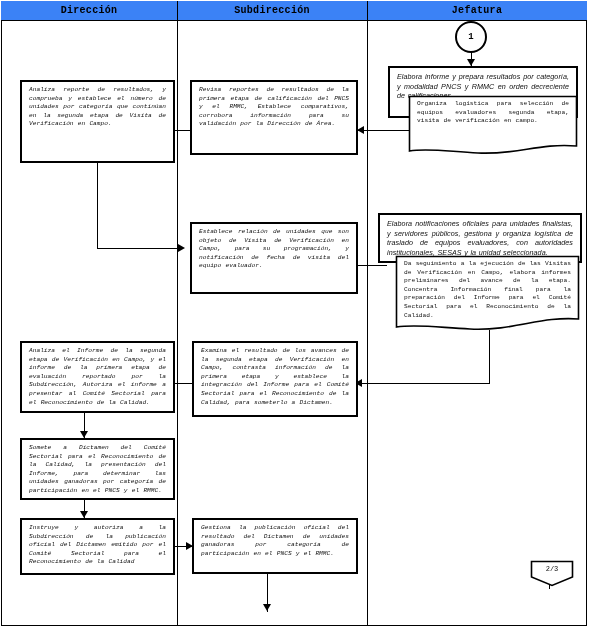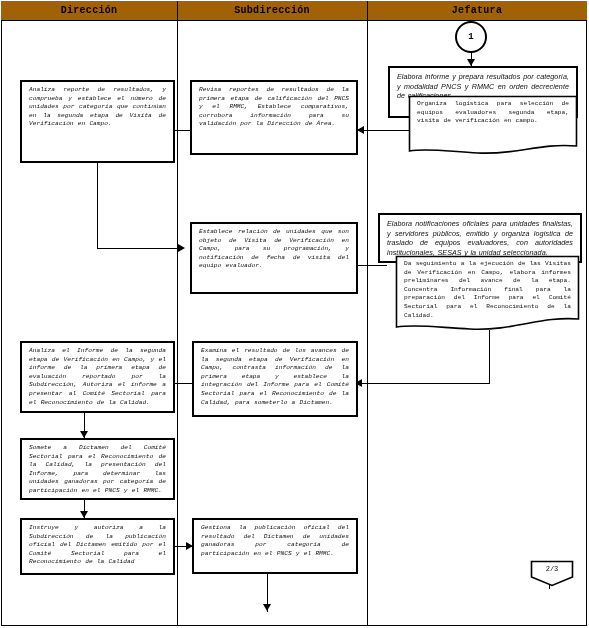--- a/index.html
+++ b/index.html
@@ -26,21 +26,21 @@
     top: 1px;
     width: 586px;
     height: 625px;
     border: 1px solid #000;
     box-sizing: border-box;
   }
   .lane-header {
     position: absolute;
     top: 1px;
     height: 20px;
-    background: #a16207;
+    background: #3b82f6;
     border-bottom: 1px solid #000;
     box-sizing: border-box;
     display: flex;
     align-items: center;
     justify-content: center;
     font-family: "Liberation Mono", monospace;
     font-size: 10px;
     font-weight: bold;
     color: #000;
     letter-spacing: 0.3px;
@@ -226,21 +226,21 @@
 
   <div class="box" style="left:190px; top:80px; width:168px; height:75px;">
     <span class="txt">Revisa reportes de resultados de la primera etapa de calificación del PNCS y el RMMC, Establece comparativos, corrobora información para su validación por la Dirección de Área.</span>
   </div>
 
   <div class="box" style="left:190px; top:222px; width:168px; height:72px;">
     <span class="txt">Establece relación de unidades que son objeto de Visita de Verificación en Campo, para su programación, y notificación de fecha de visita del equipo evaluador.</span>
   </div>
 
   <div class="box sans" style="left:378px; top:213px; width:204px; height:50px;">
-    <span class="txt">Elabora notificaciones oficiales para unidades finalistas, y servidores públicos, emitido y organiza logística de traslado de equipos evaluadores, con autoridades institucionales, SESAS y la unidad seleccionada.</span>
+    <span class="txt">Elabora notificaciones oficiales para unidades finalistas, y servidores públicos, gestiona y organiza logística de traslado de equipos evaluadores, con autoridades institucionales, SESAS y la unidad seleccionada.</span>
   </div>
 
   <div class="docbox" style="left:395px; top:255px; width:185px; height:78px;">
     <svg viewBox="0 0 185 78" preserveAspectRatio="none">
       <path d="M1.5,1.5 L183.5,1.5 L183.5,64 C145,61 120,76 75,74 C44,72.5 22,69 1.5,72 Z" fill="#ffffff" stroke="#000000" stroke-width="1.6"></path>
     </svg>
     <span class="txt">Da seguimiento a la ejecución de las Visitas de Verificación en Campo, elabora informes preliminares del avance de la etapa. Concentra Información final para la preparación del Informe para el Comité Sectorial para el Reconocimiento de la Calidad.</span>
   </div>
 
   <div class="box" style="left:20px; top:341px; width:155px; height:72px;">

